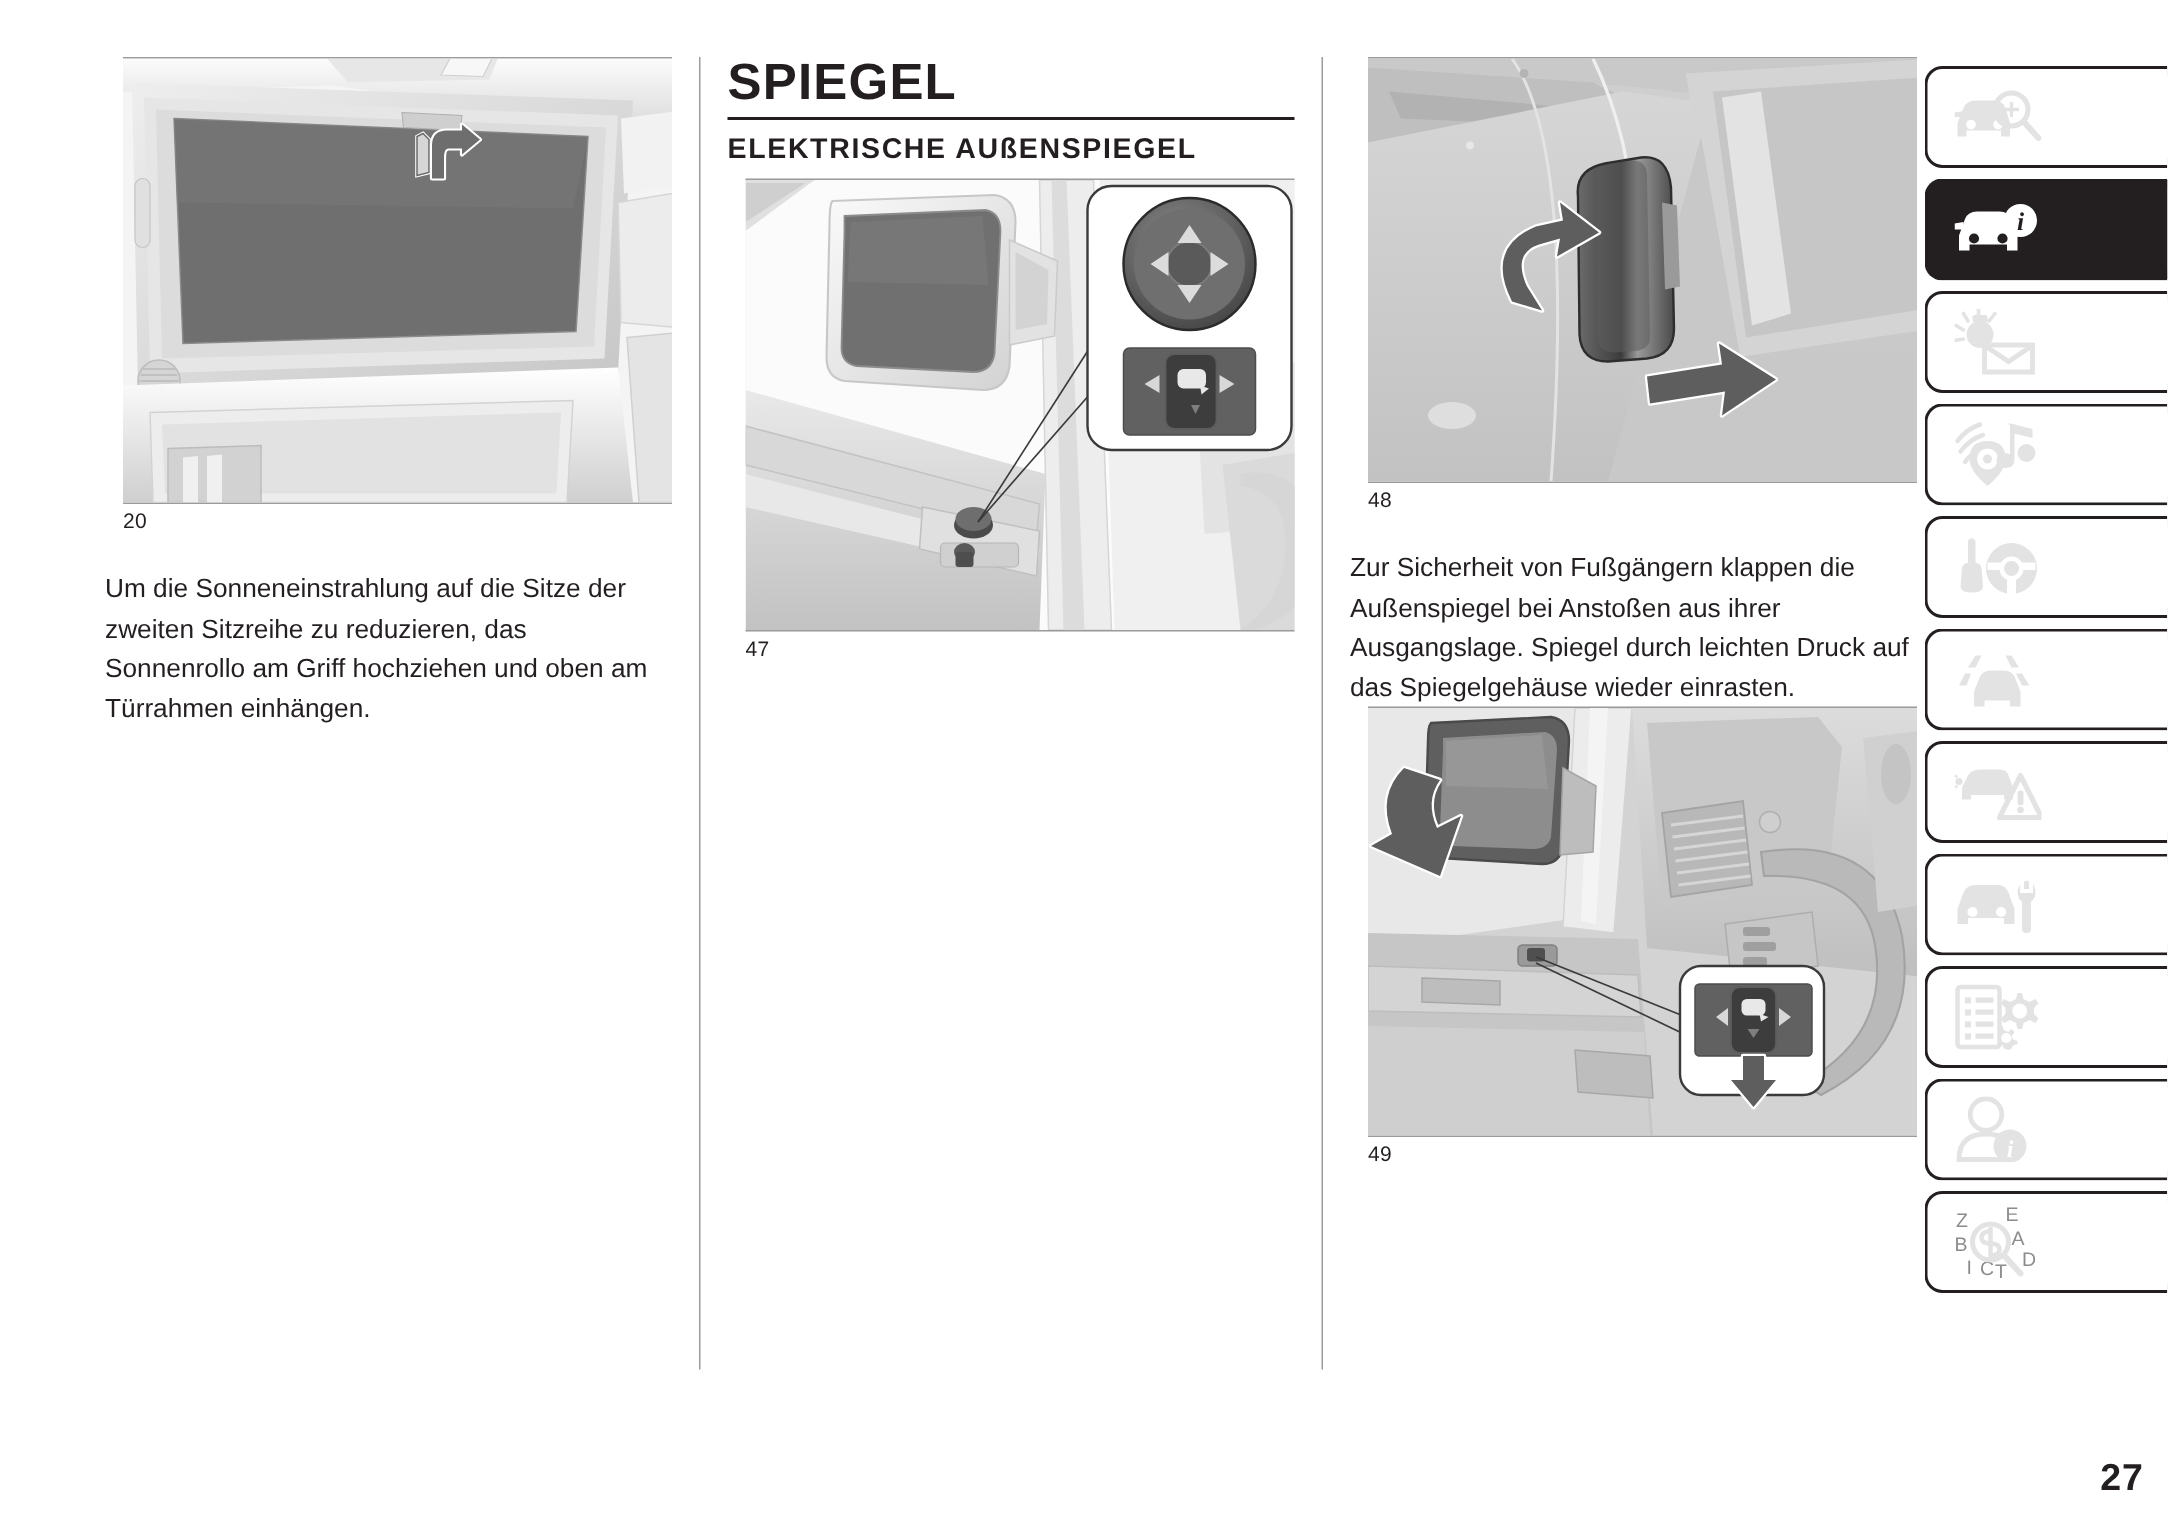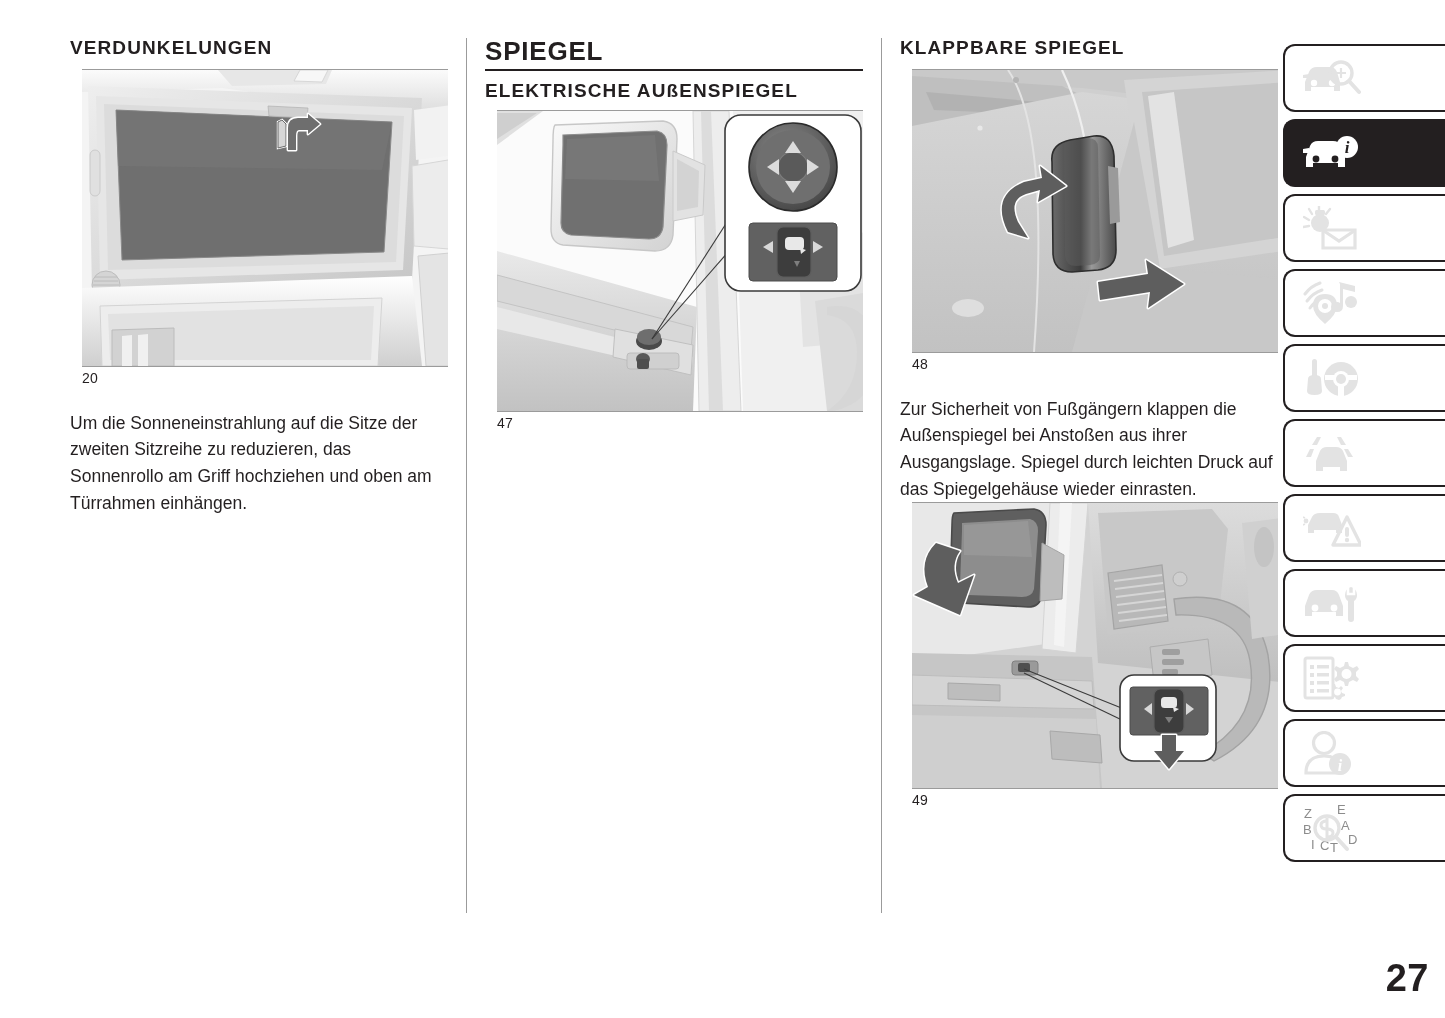--- a/index.html
+++ b/index.html
@@ -37,21 +37,21 @@
     top: 38px;
     width: 1px;
     height: 875px;
     background: #9b9b9b;
   }
   .divider.d1 { left: 466px; }
   .divider.d2 { left: 881px; }
 
   
   h1.sec-title {
-    font-size: 26px;
+    font-size: 34px;
     font-weight: bold;
     letter-spacing: 0.8px;
     margin: 0 0 4px 0;
     line-height: 1.05;
     color: #231f20;
   }
   h2.col-title {
     font-size: 19px;
     font-weight: bold;
     letter-spacing: 1.1px;
@@ -129,37 +129,36 @@
   .tab.active {
     background: #231f20;
   }
   .tab svg { display: block; }
 
   
   .page-no {
     position: absolute;
     right: 16px;
     bottom: 18px;
-    font-size: 38px;
+    font-size: 25px;
     font-weight: bold;
     color: #231f20;
     letter-spacing: 0.5px;
   }
 </style>
 </head>
 <body>
 
 <div class="page">
 
   <div class="divider d1"></div>
   <div class="divider d2"></div>
 
   <div class="col col-1">
 
-    <h2 class="col-title">VERDUNKELUNGEN</h2>
 
     <div class="figure">
       <div class="fig-box" style="height:296px;">
         <svg viewBox="0 0 378 296" width="378" height="296">
           <defs>
             <linearGradient id="g1a" x1="0" y1="0" x2="0" y2="1">
               <stop offset="0" stop-color="#fbfbfb"></stop>
                 <stop offset="1" stop-color="#d9d9d9"></stop>
             </linearGradient>
             <linearGradient id="g1b" x1="0" y1="0" x2="1" y2="1">
@@ -305,21 +304,20 @@
           <path d="M330 196 Q378 188 378 246 Q378 292 336 300 L330 300 Q360 280 360 242 Q360 208 330 204 Z" fill="#d6d6d6"></path>
         </svg>
       </div>
       <div class="fig-num">47</div>
     </div>
 
   </div>
 
   <div class="col col-3">
 
-    <h2 class="col-title">KLAPPBARE SPIEGEL</h2>
 
     <div class="figure">
       <div class="fig-box" style="height:282px;">
         <svg viewBox="0 0 378 282" width="378" height="282">
           <defs>
             <linearGradient id="g3body" x1="0" y1="0" x2="0" y2="1">
               <stop offset="0" stop-color="#d7d7d7"></stop>
                 <stop offset="1" stop-color="#c2c2c2"></stop>
             </linearGradient>
             <linearGradient id="g3mir" x1="0" y1="0" x2="1" y2="0">

